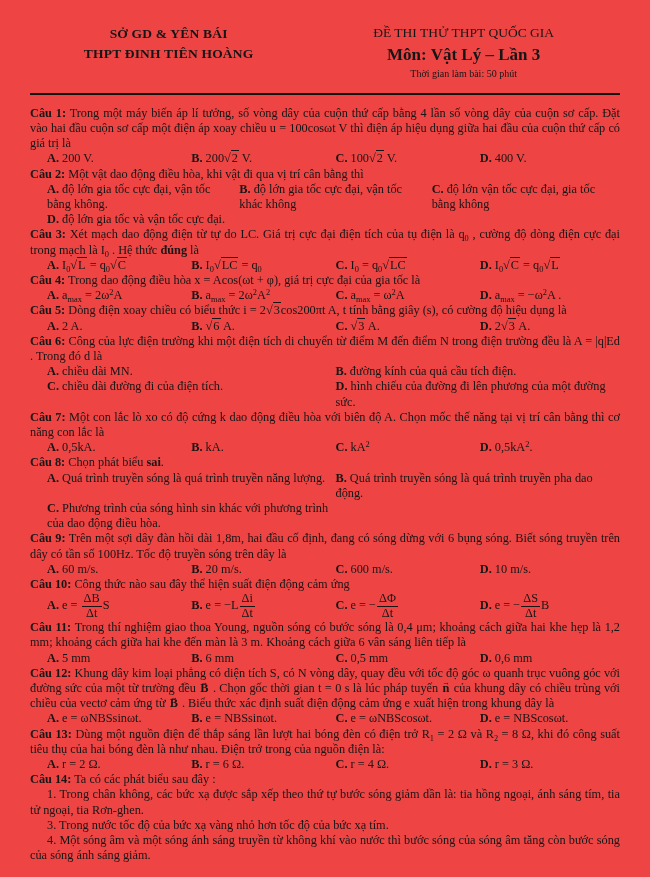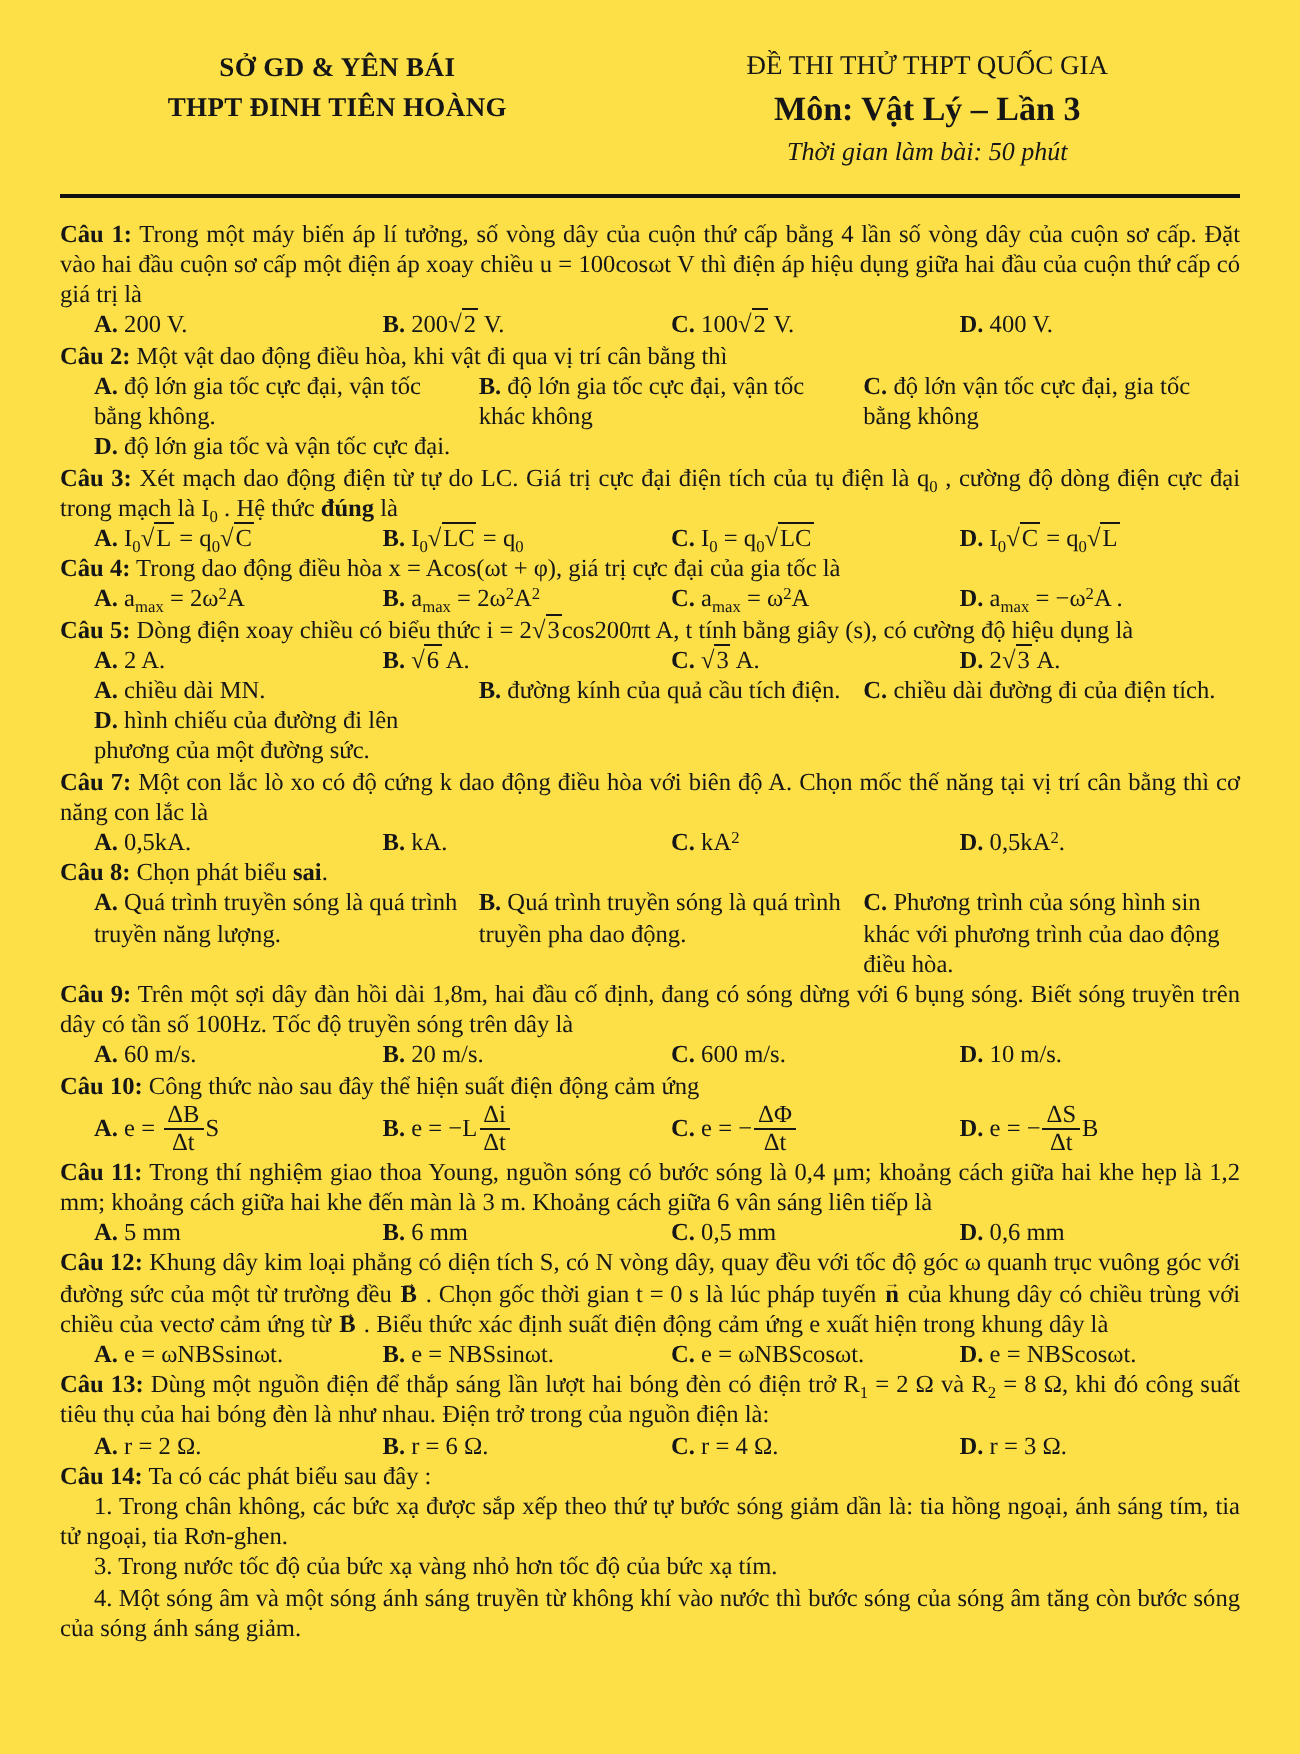--- a/index.html
+++ b/index.html
@@ -5,41 +5,41 @@
   html,body{margin:0;padding:0;}
   body{
     width:650px;height:877px;
     background:#f6f6f4;
     font-family:"Liberation Serif","DejaVu Serif",serif;
     color:#161616;
     overflow:hidden;
   }
   .page{
     width:650px;height:877px;
-    background:#fde047;
+    background:#ef4444;
     box-sizing:border-box;
     padding:24px 30px 0 30px;
     overflow:hidden;
   }
   
   .hdr{display:flex;align-items:flex-start;}
   .hdr-left{width:47%;text-align:center;font-weight:bold;font-size:13.5px;line-height:1.45;letter-spacing:.2px;}
   .hdr-right{width:53%;text-align:center;line-height:1.4;}
   .hdr-right .t1{font-weight:normal;font-size:13.5px;}
   .hdr-right .t2{font-weight:bold;font-size:17px;}
-  .hdr-right .t3{font-style:italic;font-size:13px;}
+  .hdr-right .t3{font-size:10px;}
   .rule{border:0;border-top:2.6px solid #111;margin:12px 0 0 0;}
   
   .questions{margin-top:11px;font-size:12.3px;line-height:15.2px;}
   .qblock p{margin:0;text-align:justify;}
   .qnum{font-weight:bold;}
   .opts{display:grid;padding-left:17px;column-gap:4px;}
   .l-row4{grid-template-columns:1fr 1fr 1fr 1fr;}
   .l-row2{grid-template-columns:1fr 1fr 1fr;}
-  .l-list{grid-template-columns:1fr 1fr 1fr;}
+  .l-list{grid-template-columns:1fr 1fr;}
   .opt{text-align:left;}
   .olabel{font-weight:bold;}
   .stmt{text-indent:17px;}
   
   sub{font-size:.68em;vertical-align:-0.35em;line-height:0;}
   sup{font-size:.68em;vertical-align:.45em;line-height:0;}
   .sq{white-space:nowrap;}
   .ov{border-top:1px solid currentColor;padding:0 1px;}
   .fr{display:inline-block;vertical-align:middle;text-align:center;line-height:1.1;margin:0 1px;}
   .fr .nu{display:block;border-bottom:1px solid currentColor;padding:0 2px;}
@@ -111,20 +111,21 @@
     <p><span class="qnum">Câu 5:</span> <span class="qtext">Dòng điện xoay chiều có biểu thức  i = 2<span class="sq">√<span class="ov">3</span></span>cos200πt A,  t  tính bằng giây (s), có cường độ hiệu dụng là</span></p>
     <div class="opts l-row4">
           <span class="opt"><b class="olabel">A.</b> 2 A.</span>
           <span class="opt"><b class="olabel">B.</b> <span class="sq">√<span class="ov">6</span></span>  A.</span>
           <span class="opt"><b class="olabel">C.</b> <span class="sq">√<span class="ov">3</span></span>  A.</span>
           <span class="opt"><b class="olabel">D.</b> 2<span class="sq">√<span class="ov">3</span></span> A.</span>
         </div>
   </div>
 
   <div class="qblock">
+    <p><span class="qnum">Câu 6:</span> <span class="qtext">Công của lực điện trường khi một điện tích di chuyển từ điểm M đến điểm N trong điện trường đều là A = |q|Ed . Trong đó d là</span></p>
     <div class="opts l-list">
           <span class="opt"><b class="olabel">A.</b> chiều dài MN.</span>
           <span class="opt"><b class="olabel">B.</b> đường kính của quả cầu tích điện.</span>
           <span class="opt"><b class="olabel">C.</b> chiều dài đường đi của điện tích.</span>
           <span class="opt"><b class="olabel">D.</b> hình chiếu của đường đi lên phương của một đường sức.</span>
         </div>
   </div>
 
   <div class="qblock">
     <p><span class="qnum">Câu 7:</span> <span class="qtext">Một con lắc lò xo có độ cứng k dao động điều hòa với biên độ A. Chọn mốc thế năng tại vị trí cân bằng thì cơ năng con lắc là</span></p>

